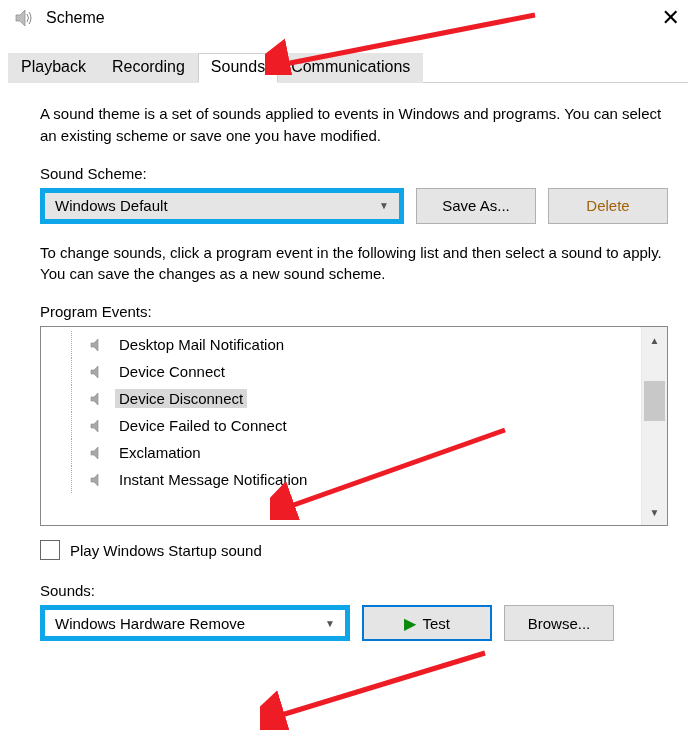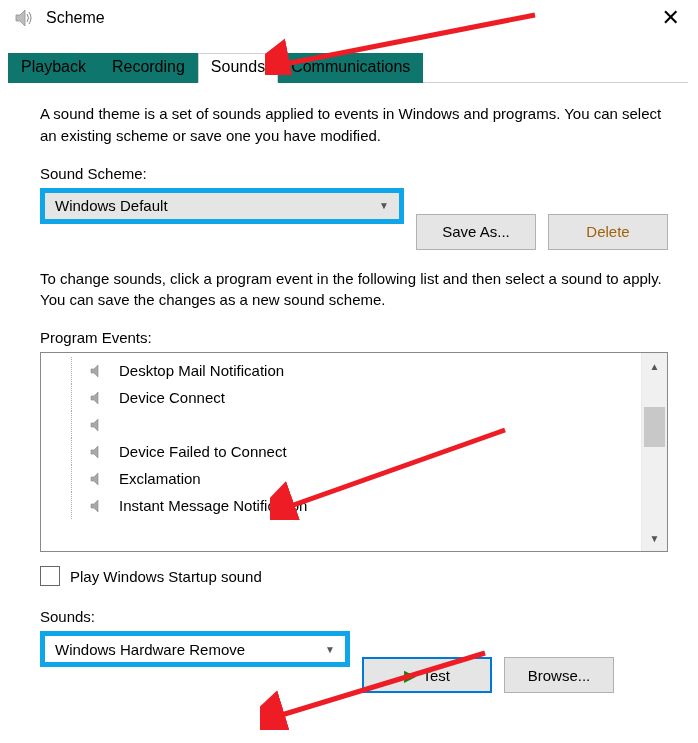--- a/index.html
+++ b/index.html
@@ -49,21 +49,21 @@
       padding-top: 12px;
     }
     .tab {
       padding: 4px 12px 6px 12px;
       border: 1px solid transparent;
       border-bottom: none;
       cursor: pointer;
       font-size: 16px;
       position: relative;
       top: 1px;
-      background: #0f766e;
+      background: #e5e5e5;
     }
     .tab.active {
       border: 1px solid #d0d0d0;
       border-bottom: 1px solid #fff;
       background: #fff;
     }
     .content {
       padding: 20px 30px 0 40px;
     }
     .desc {
@@ -101,21 +101,20 @@
       border: 1px solid #b0b0b0;
       background: #e5e5e5;
       height: 36px;
       min-width: 120px;
       display: inline-flex;
       align-items: center;
       justify-content: center;
       cursor: pointer;
       font-size: 15px;
       font-family: inherit;
-      margin-top: 26px;
     }
     .btn:disabled {
       color: #a16207;
       cursor: default;
     }
     .btn.focused {
       border: 2px solid #0078d7;
     }
     .listbox {
       border: 1px solid #888;
@@ -278,20 +277,21 @@
           </span>
           <span class="ev-label">Device Connect</span>
         </div>
         <div class="event-row selected">
           <span class="tree-line"></span>
           <span class="speaker">
             <svg class="speaker-svg" width="16" height="16" viewBox="0 0 16 16">
               <polygon points="2,6 5,6 9,2 9,14 5,10 2,10" fill="#bfbfbf" stroke="#888" stroke-width="0.6"></polygon>
             </svg>
           </span>
+          <span class="ev-label">Device Disconnect</span>
         </div>
         <div class="event-row">
           <span class="tree-line"></span>
           <span class="speaker">
             <svg class="speaker-svg" width="16" height="16" viewBox="0 0 16 16">
               <polygon points="2,6 5,6 9,2 9,14 5,10 2,10" fill="#bfbfbf" stroke="#888" stroke-width="0.6"></polygon>
             </svg>
           </span>
           <span class="ev-label">Device Failed to Connect</span>
         </div>

